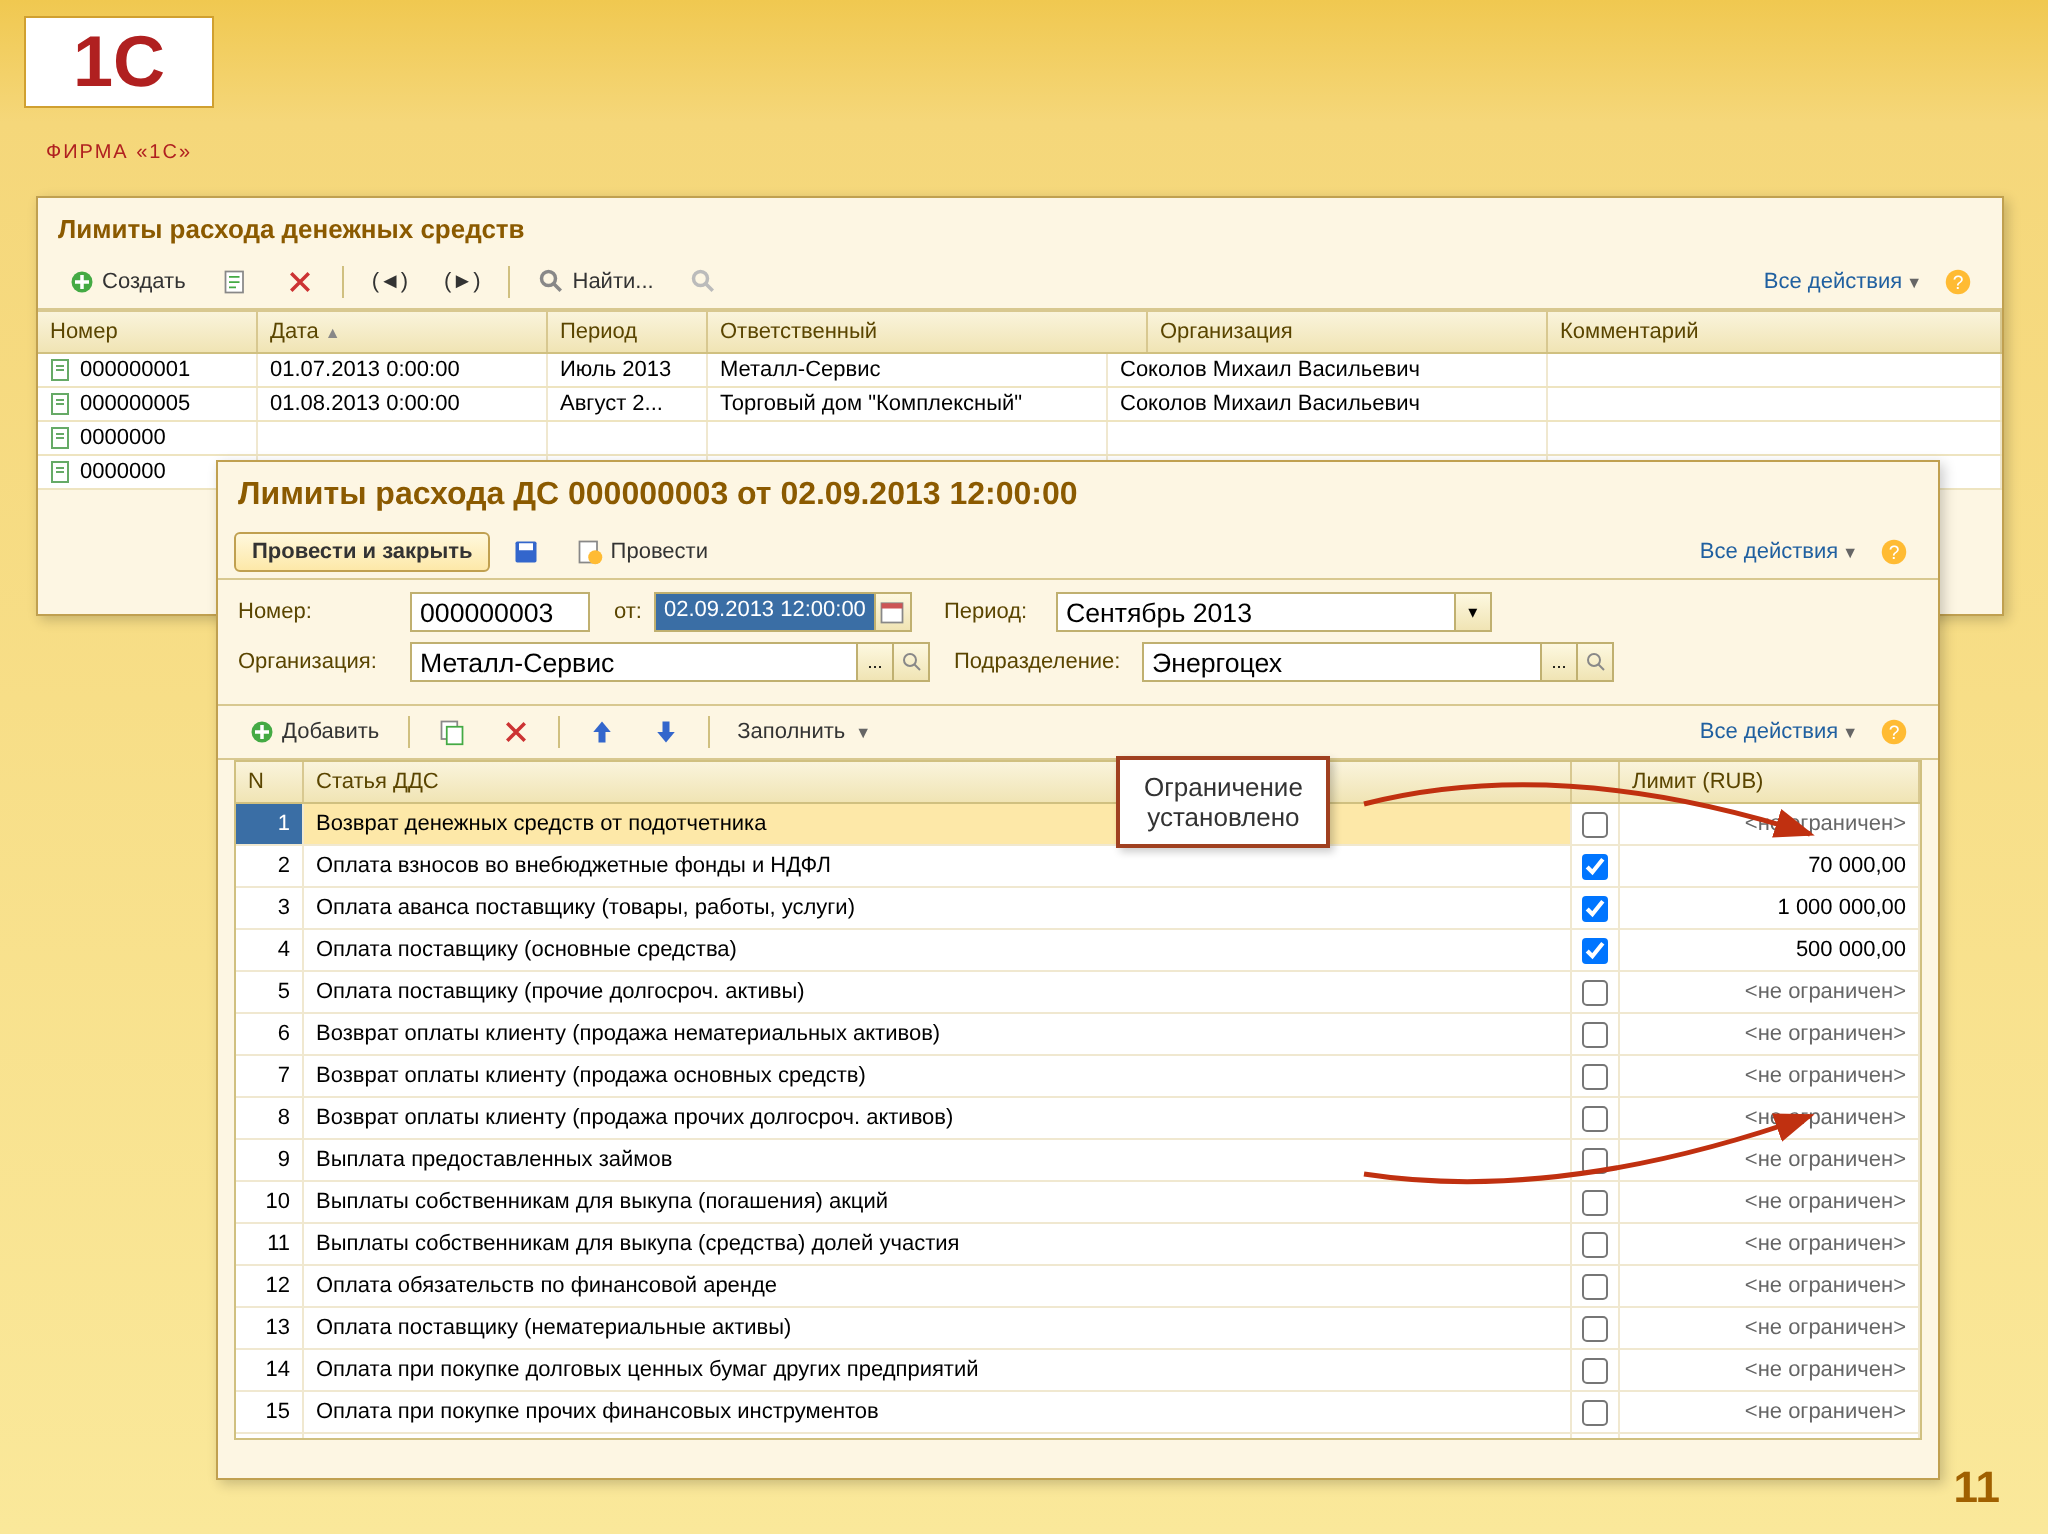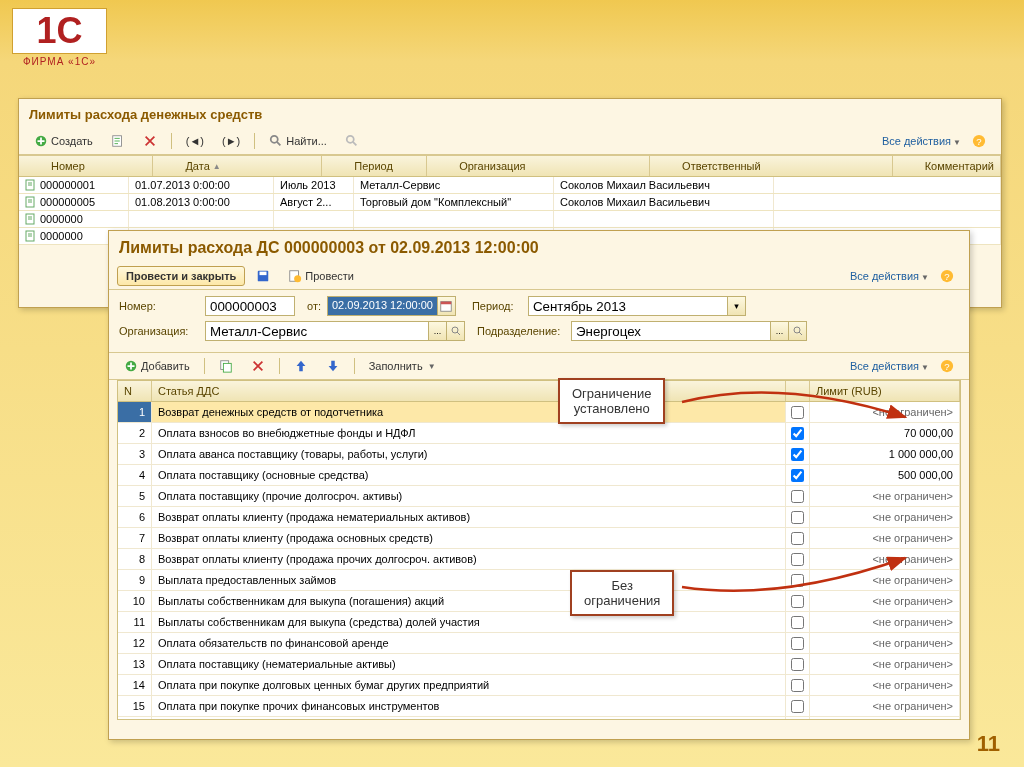--- a/index.html
+++ b/index.html
@@ -27,21 +27,21 @@
 .btn { display: inline-flex; align-items: center; gap: 3px; padding: 2px 6px; border: 1px solid transparent; border-radius: 3px; cursor: pointer; color: #333; }
 .btn-primary { background: linear-gradient(#fff8dd,#fde8a8); border: 1px solid #c0a050; font-weight: bold; padding: 3px 8px; }
 .sep { width: 1px; height: 16px; background: #d0c080; margin: 0 3px; }
 .icon { width: 14px; height: 14px; display: inline-block; flex-shrink: 0; }
 .spacer { flex: 1; }
 .link { color: #2060a0; cursor: pointer; }
 .dropdown-arrow { font-size: 8px; margin-left: 2px; color: #666; }
 
 .grid { border-top: 1px solid #d8c890; }
 .grid-head { display: flex; background: linear-gradient(#faf4dc,#f0e4b4); border-bottom: 1px solid #d0c080; }
-.grid-head > div { padding: 4px 6px; border-right: 1px solid #d8c890; font-size: 11px; color: #5a4500; display: flex; align-items: center; gap: 3px; margin-left: 26px; }
+.grid-head > div { padding: 4px 6px; border-right: 1px solid #d8c890; font-size: 11px; color: #5a4500; display: flex; align-items: center; gap: 3px; }
 .grid-row { display: flex; border-bottom: 1px solid #eee4c0; background: #fff; }
 .grid-row > div { padding: 2px 6px; border-right: 1px solid #f0e8d0; overflow: hidden; white-space: nowrap; display: flex; align-items: flex-end; gap: 3px; }
 
 .form { padding: 6px 10px; }
 .form-row { display: flex; align-items: center; gap: 6px; margin-bottom: 5px; }
 .form-label { color: #5a4500; min-width: 80px; }
 .input { border: 1px solid #c0b070; background: #fff; padding: 2px 4px; height: 20px; }
 .input-sel { background: #3a6ea5; color: #fff; padding: 2px 4px; }
 .input-group { display: flex; align-items: center; }
 .input-btn { width: 18px; height: 20px; border: 1px solid #c0b070; border-left: none; background: linear-gradient(#fdf8e0,#f0e4b4); display: flex; align-items: center; justify-content: center; font-size: 9px; cursor: pointer; }
@@ -67,21 +67,21 @@
 .doc-icon { width: 12px; height: 12px; }
 </style>
 </head>
 <body>
 
 <div class="slide">
   <div class="logo">
     <div class="logo-box">
       <div class="logo-1c">1C</div>
     </div>
-    <div class="logo-sub" style="text-align:center;margin-top:2px;">ФИРМА «1С»</div>
+    <div class="logo-sub" style="text-align:center;margin-top:17px;">ФИРМА «1С»</div>
   </div>
 
   <div class="page-num">11</div>
 
   <div class="panel panel-top">
     <div class="win-title">Лимиты расхода денежных средств</div>
     <div class="toolbar">
       <span class="btn">
         <svg class="icon" viewBox="0 0 16 16">
             <circle cx="8" cy="8" r="6" fill="#4a4"></circle>
@@ -135,25 +135,25 @@
         <div style="width:110px">
             <span>Номер</span>
           </div>
         <div style="width:145px">
             <span>Дата</span>
             <span class="sort-ind">▲</span>
           </div>
         <div style="width:80px">
             <span>Период</span>
           </div>
+        <div style="width:220px">
+            <span>Ответственный</span>
+          </div>
         <div style="width:200px">
             <span>Организация</span>
-          </div>
-        <div style="width:220px">
-            <span>Ответственный</span>
           </div>
         <div style="flex:1">
             <span>Комментарий</span>
           </div>
       </div>
       <div id="top-rows">
           <div class="grid-row">
             <div style="width:110px">
               <svg class="doc-icon" viewBox="0 0 12 12">
                 <rect x="1" y="1" width="8" height="10" fill="#fff" stroke="#6a6"></rect>
@@ -476,22 +476,20 @@
 установлено</div>
   <svg class="arrow-svg" style="top:382px;left:680px" width="230" height="50">
     <defs>
         <marker id="ah1" markerWidth="8" markerHeight="8" refX="7" refY="3" orient="auto">
           <path d="M0,0 L8,3 L0,6 z" fill="#c03010"></path>
         </marker>
       </defs>
     <path d="M2 20 Q100 -5 225 35" stroke="#c03010" stroke-width="2.5" fill="none" marker-end="url(#ah1)"></path>
   </svg>
 
-  <div class="callout" style="top:570px;left:570px;white-space:pre-line">Без
-ограничения</div>
   <svg class="arrow-svg" style="top:552px;left:680px" width="230" height="50">
     <defs>
         <marker id="ah2" markerWidth="8" markerHeight="8" refX="7" refY="3" orient="auto">
           <path d="M0,0 L8,3 L0,6 z" fill="#c03010"></path>
         </marker>
       </defs>
     <path d="M2 35 Q100 50 225 6" stroke="#c03010" stroke-width="2.5" fill="none" marker-end="url(#ah2)"></path>
   </svg>
 
 </div>

